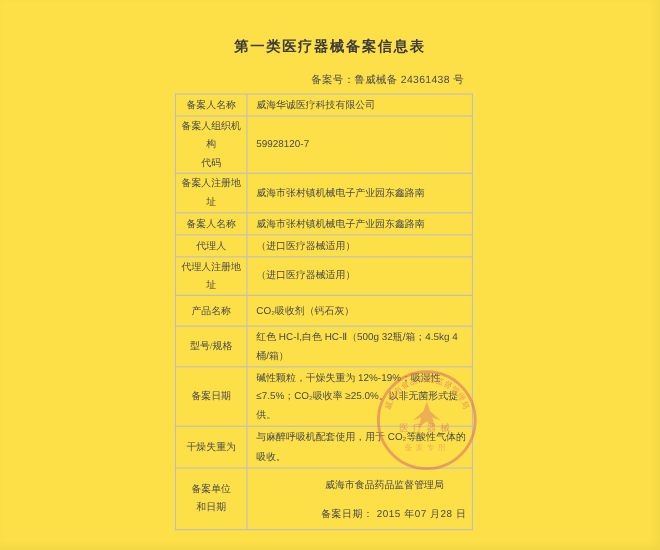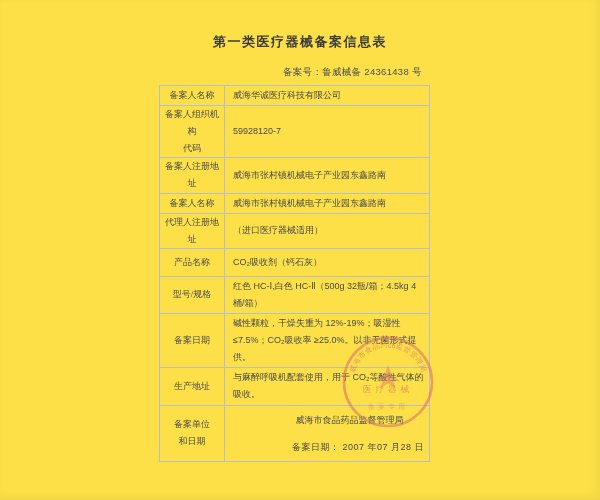--- a/index.html
+++ b/index.html
@@ -56,46 +56,50 @@
         <td class="val">59928120-7</td>
       </tr>
       <tr class="r3">
         <td class="lbl">备案人注册地址</td>
         <td class="val">威海市张村镇机械电子产业园东鑫路南</td>
       </tr>
       <tr class="r4">
         <td class="lbl">备案人名称</td>
         <td class="val">威海市张村镇机械电子产业园东鑫路南</td>
       </tr>
+      <tr class="r5">
+        <td class="lbl">代理人</td>
+        <td class="val">（进口医疗器械适用）</td>
+      </tr>
       <tr class="r6">
         <td class="lbl">代理人注册地址</td>
         <td class="val">（进口医疗器械适用）</td>
       </tr>
       <tr class="r7">
         <td class="lbl">产品名称</td>
         <td class="val">CO₂吸收剂（钙石灰）</td>
       </tr>
       <tr class="r8">
         <td class="lbl">型号/规格</td>
         <td class="val">红色 HC-Ⅰ,白色 HC-Ⅱ（500g  32瓶/箱；4.5kg  4桶/箱）</td>
       </tr>
       <tr class="r9">
         <td class="lbl">备案日期</td>
         <td class="val">碱性颗粒，干燥失重为 12%-19%；吸湿性≤7.5%；CO₂吸收率 ≥25.0%。以非无菌形式提供。</td>
       </tr>
       <tr class="r10">
-        <td class="lbl">生产地址</td>
+        <td class="lbl">干燥失重为</td>
         <td class="val">与麻醉呼吸机配套使用，用于 CO₂等酸性气体的吸收。</td>
       </tr>
       <tr class="r12">
         <td class="lbl">备案单位
 和日期</td>
         <td class="val">
           <div class="authority">威海市食品药品监督管理局</div>
-          <div class="date-line">备案日期：  2007 年07 月28 日</div>
+          <div class="date-line">备案日期：  2015 年07 月28 日</div>
         </td>
       </tr>
 
     </tbody>
   </table>
 
   <svg class="seal" viewBox="0 0 96 96" xmlns="http://www.w3.org/2000/svg">
     <g id="seal-group" fill="none">
       <circle cx="48" cy="48" r="44" stroke-width="2.6" opacity="0.55" stroke="#d96a6a"></circle>
       <path id="sealArc" d="M 14.2 38.9 A 35 35 0 0 1 81.8 38.9" fill="none" stroke="none"></path>

